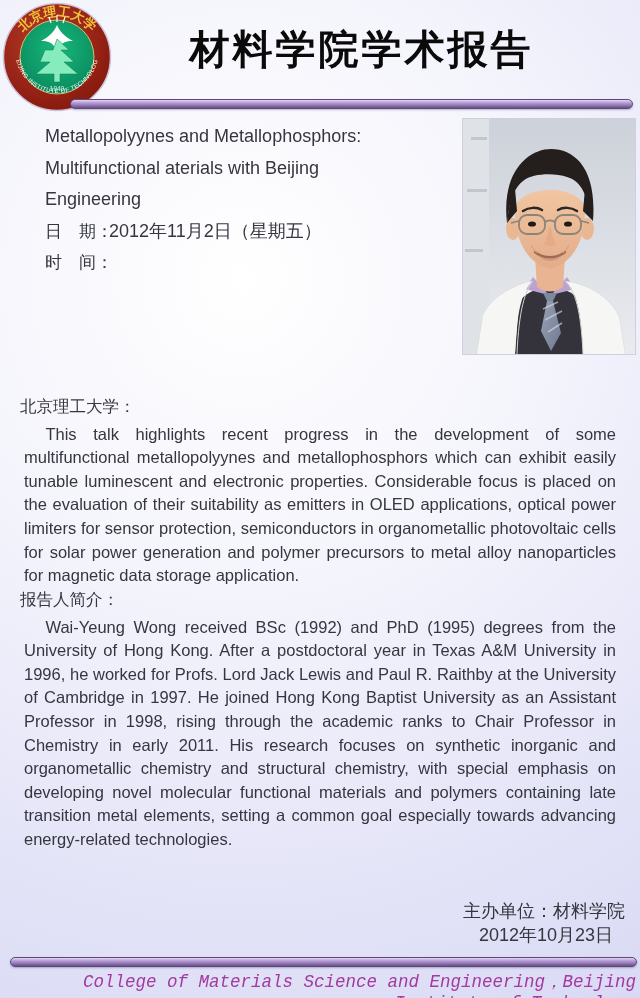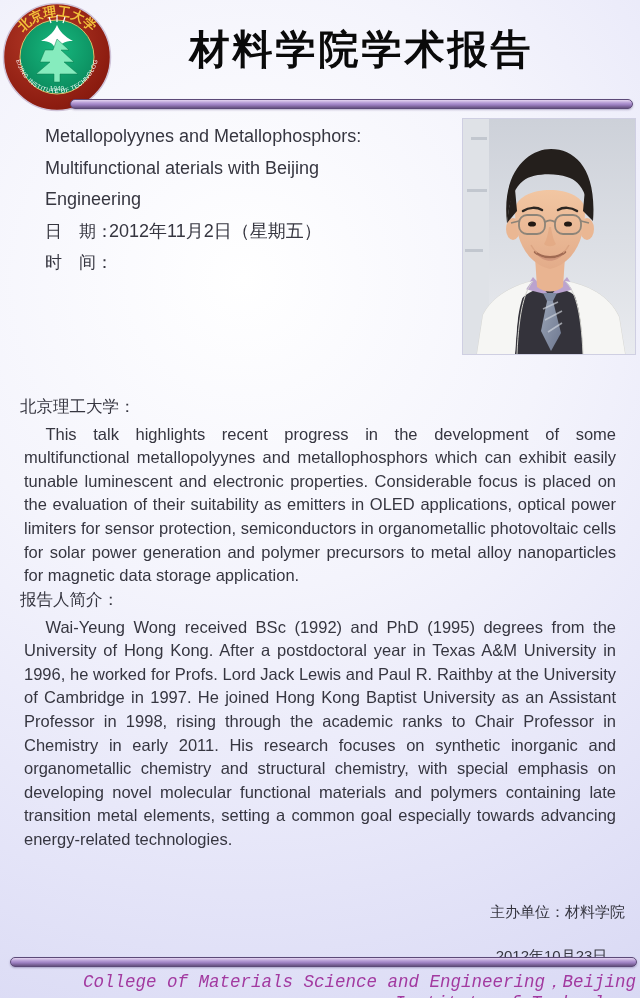--- a/index.html
+++ b/index.html
@@ -22,22 +22,22 @@
   .info-value{flex:1;}
   .vline{display:block;line-height:31.5px;white-space:nowrap;}
   .photo{position:absolute;left:463px;top:119px;width:172px;height:235px;box-shadow:0 0 0 1px #cfcfe2;}
   
   .section{position:absolute;left:20px;width:600px;color:#363640;font-size:16.5px;line-height:23.6px;}
   .section-heading{margin:0;}
   .section-body{margin:4px;text-align:justify;text-indent:1.3em;}
   #abstract{top:395px;}
   #bio{top:588px;}
   
-  .organizer{position:absolute;right:15px;top:900px;text-align:center;font-size:15px;line-height:23.5px;color:#363640;}
-  .org-date{padding-right:12px;margin-top:20px;}
+  .organizer{position:absolute;right:15px;top:900px;text-align:right;font-size:18px;line-height:23.5px;color:#363640;}
+  .org-date{padding-right:12px;}
   .footer-text{position:absolute;top:969px;left:12px;right:4px;margin:0;text-align:right;
         font-family:Liberation Mono, monospace;font-style:italic;font-size:17.5px;color:#a23aa0;}
 </style>
 </head>
 <body>
 
 <div class="page">
 
   <div class="logo">
     <svg viewBox="0 0 110 110" width="110" height="110">

